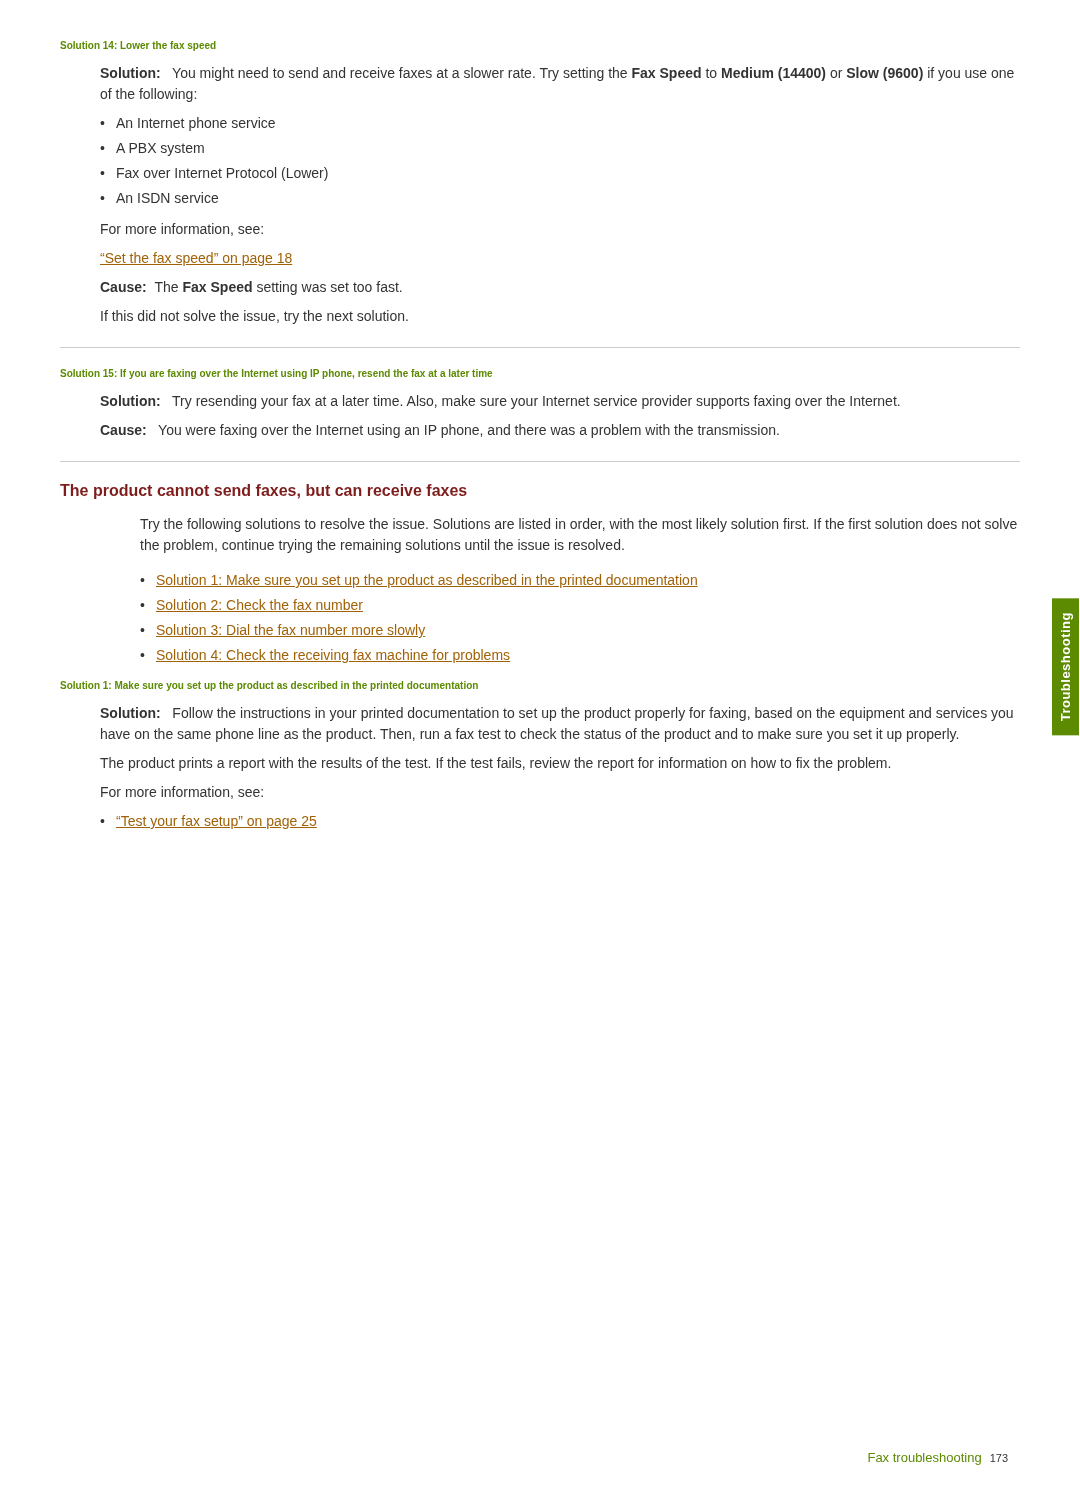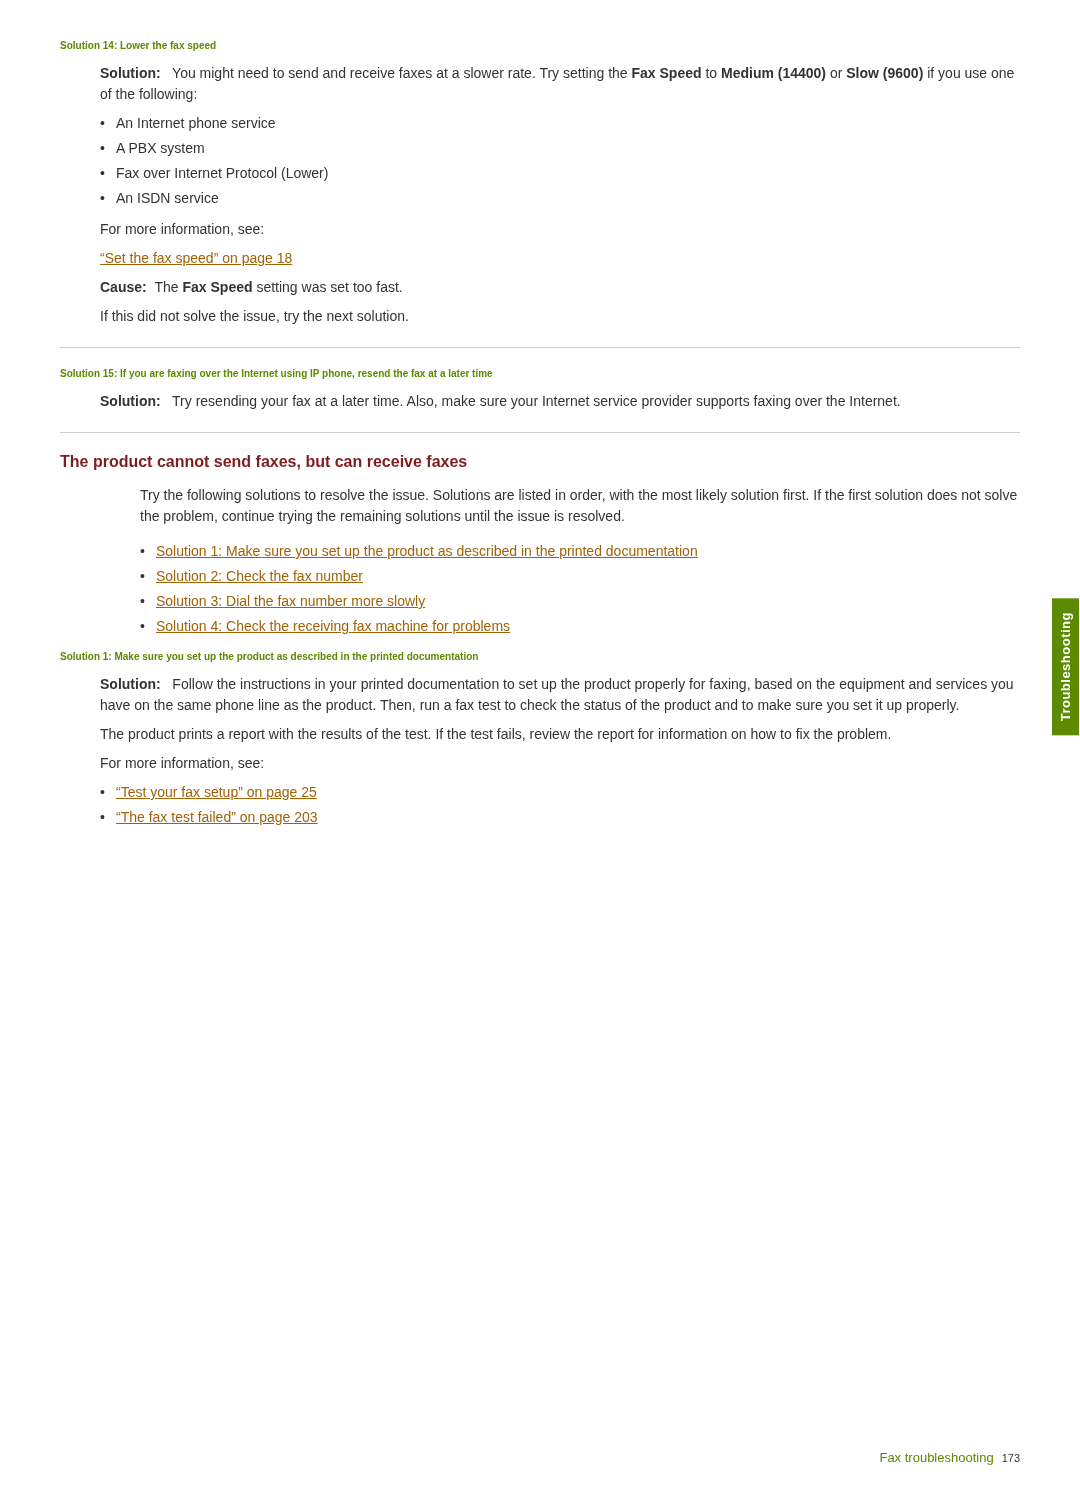--- a/index.html
+++ b/index.html
@@ -140,21 +140,21 @@
       font-weight: bold;
       letter-spacing: 0.5px;
       cursor: pointer;
       white-space: nowrap;
     }
 
     
     .page-footer {
       position: absolute;
       bottom: 30px;
-      right: 60px;
+      right: 72px;
       display: flex;
       align-items: center;
       gap: 8px;
     }
 
     .footer-text {
       color: #5c8a00;
       font-size: 13px;
     }
 
@@ -199,20 +199,24 @@
 
   <hr class="divider">
 
   <div class="section">
     <div class="solution-heading">Solution 15: If you are faxing over the Internet using IP phone, resend the fax at a later time</div>
     <div class="solution-block">
       <div class="solution-text">
         <strong>Solution:</strong>&nbsp;&nbsp;
         <span>Try resending your fax at a later time. Also, make sure your Internet service provider supports faxing over the Internet.</span>
       </div>
+      <div class="cause-text">
+        <strong>Cause:</strong>&nbsp;&nbsp;
+        <span>You were faxing over the Internet using an IP phone, and there was a problem with the transmission.</span>
+      </div>
     </div>
   </div>
 
   <hr class="divider">
 
   <div class="section">
     <div class="section-heading">The product cannot send faxes, but can receive faxes</div>
     <div class="intro-text">Try the following solutions to resolve the issue. Solutions are listed in order, with the most likely solution first. If the first solution does not solve the problem, continue trying the remaining solutions until the issue is resolved.</div>
     <div class="intro-bullets">
       <ul>
@@ -238,23 +242,20 @@
       <div class="solution-text">
         <strong>Solution:</strong>&nbsp;&nbsp;
         <span>Follow the instructions in your printed documentation to set up the product properly for faxing, based on the equipment and services you have on the same phone line as the product. Then, run a fax test to check the status of the product and to make sure you set it up properly.</span>
       </div>
       <div class="normal-text">The product prints a report with the results of the test. If the test fails, review the report for information on how to fix the problem.</div>
       <div class="normal-text">For more information, see:</div>
       <ul class="bullet-list">
         <li>
           <span class="link-text">“Test your fax setup” on page 25</span>
         </li>
-        <li>
-          <span class="link-text">“The fax test failed” on page 203</span>
-        </li>
       </ul>
     </div>
   </div>
 
 </div>
 
 <div class="sidebar-tab-wrapper">
   <div class="sidebar-tab-inner">Troubleshooting</div>
 </div>
 

